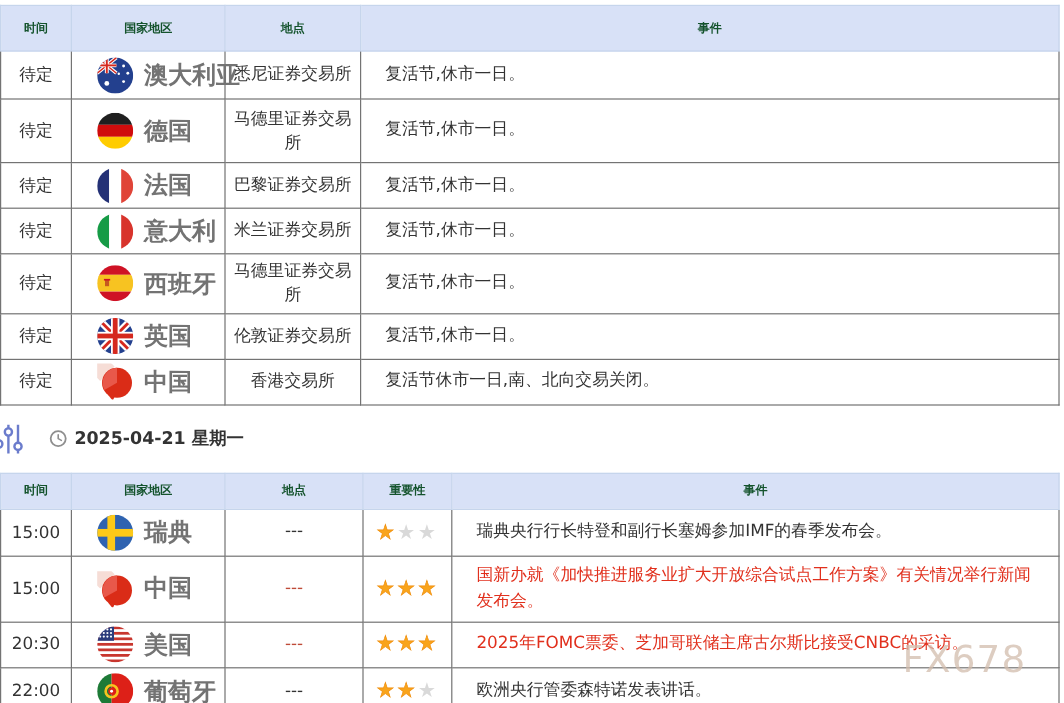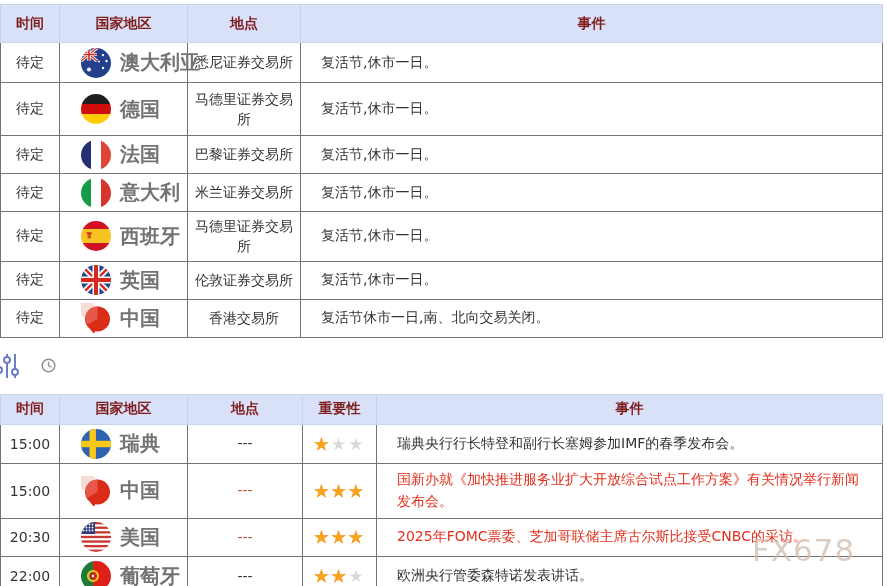--- a/index.html
+++ b/index.html
@@ -5,22 +5,22 @@
   * { margin:0; padding:0; box-sizing:border-box; }
   html,body { background:#fff; }
   .wrap {
     position:relative; width:887px; height:586px; overflow:hidden;
     background:#fff; color:#333;
     font-family:"DejaVu Sans","Liberation Sans",sans-serif; font-size:14px;
   }
   table { border-collapse:collapse; table-layout:fixed; width:882px; }
   #holiday-table { margin-top:4px; }
   th {
-    background:#d8e1f7; border:1px solid #c6d5ec; color:#7f1d1d;
-    font-weight:bold; font-size:14px; text-align:center;
+    background:#d8e1f7; border:1px solid #c6d5ec; color:#14532d;
+    font-weight:bold; font-size:10px; text-align:center;
   }
   #holiday-table th { height:38px; }
   #events-table th { height:30px; }
   td { border:1px solid #737373; vertical-align:middle; font-size:14px; }
   .c-time { text-align:center; color:#333; }
   .country-cell { display:flex; align-items:center; gap:9px; padding-left:21px; }
   .country-name { font-weight:bold; font-size:20px; color:#737373; white-space:nowrap; }
   .flag { width:30px; height:30px; flex:0 0 30px; display:inline-block; }
   .c-loc { text-align:center; padding:4px 4px; line-height:1.45; }
   .c-imp { text-align:center; }
@@ -247,20 +247,21 @@
           <circle cx="22" cy="20" r="3"></circle>
         </g>
       </svg>
     </span>
     <span class="clock-wrap">
       <svg width="15" height="15" viewBox="0 0 16 16">
         <circle cx="8" cy="8" r="6.7" fill="none" stroke="#8f8f8f" stroke-width="1.6"></circle>
         <polyline points="8,4.5 8,8 10.8,9.6" fill="none" stroke="#8f8f8f" stroke-width="1.4" stroke-linecap="round"></polyline>
       </svg>
     </span>
+    <span class="section-date">2025-04-21 星期一</span>
   </div>
 
   <table id="events-table">
     <colgroup>
         <col style="width:59px">
         <col style="width:128px">
         <col style="width:115px">
         <col style="width:74px">
         <col style="width:506px">
       </colgroup>

